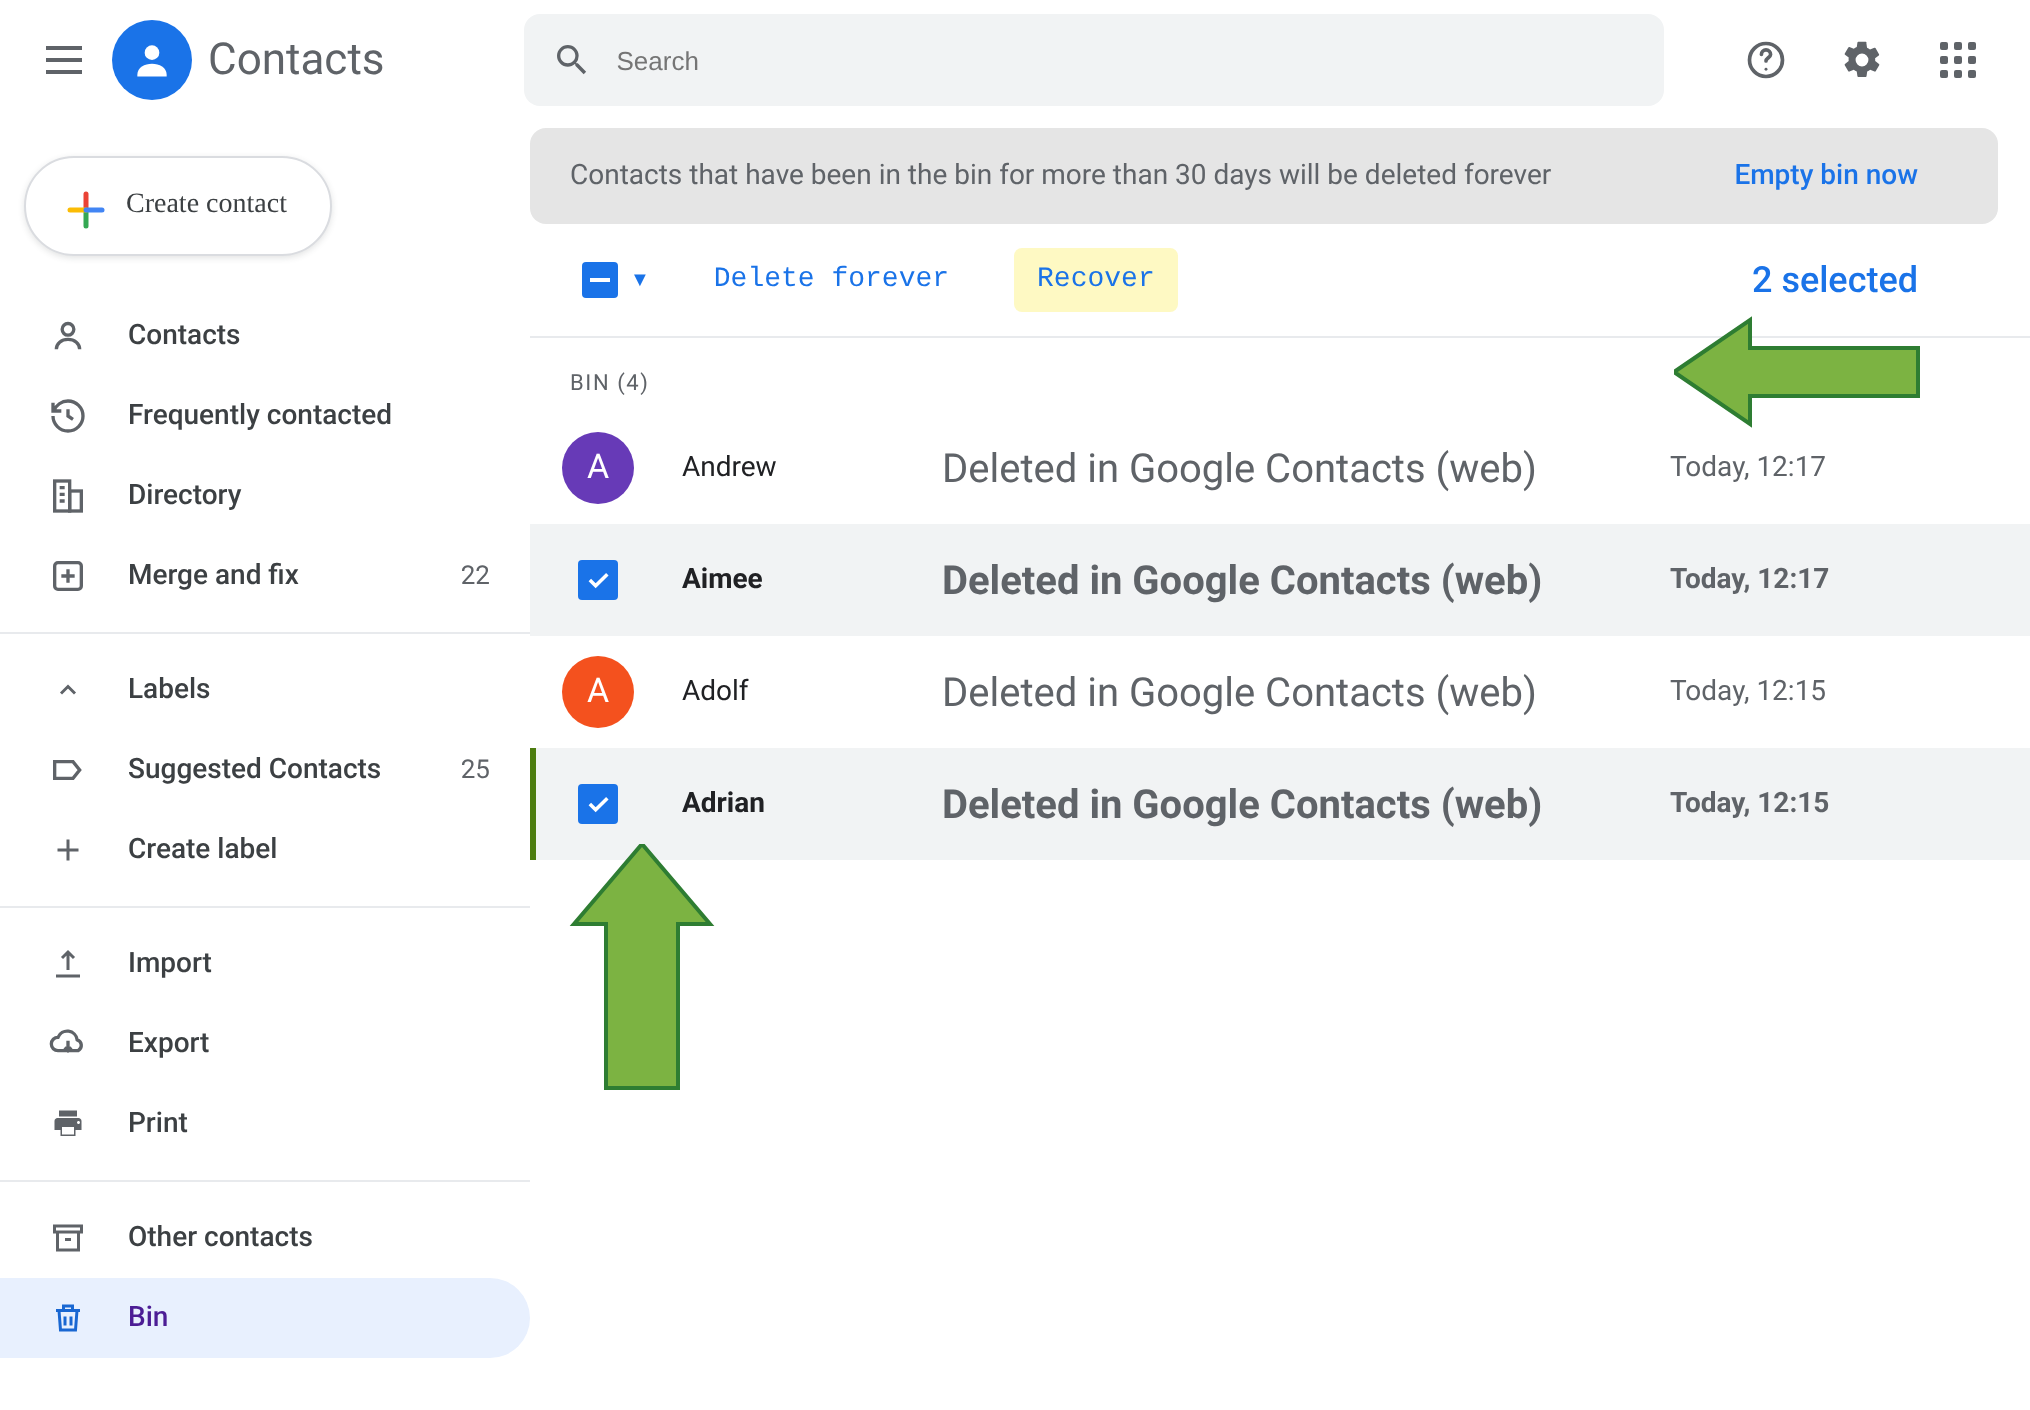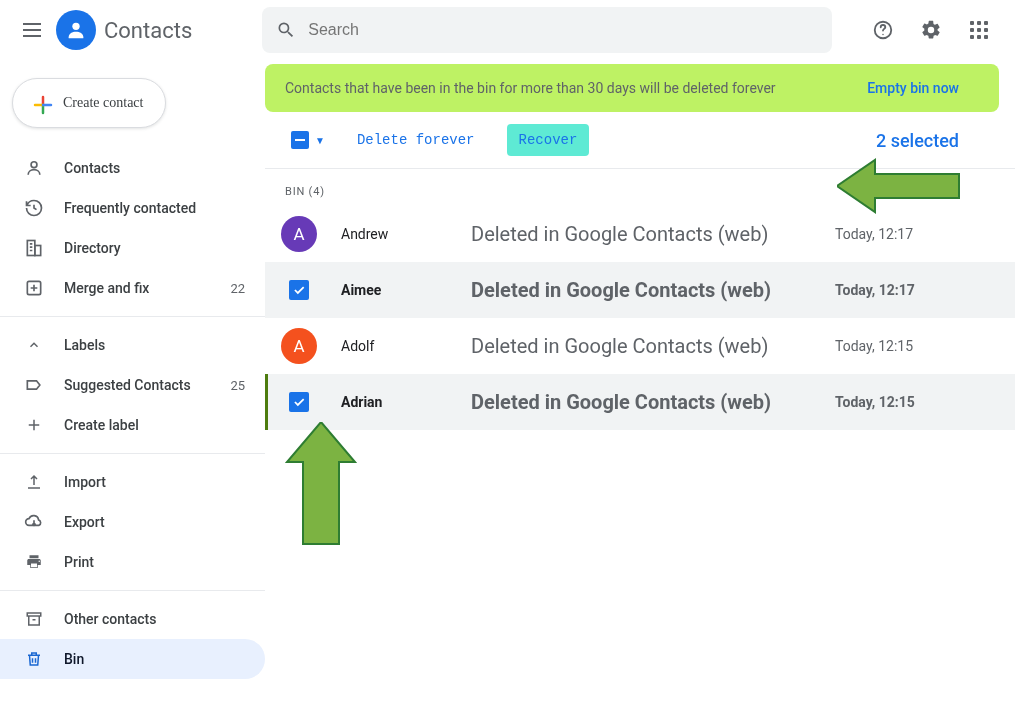--- a/index.html
+++ b/index.html
@@ -18,47 +18,47 @@
       padding: 8px 8px 8px 8px;
       height: 60px;
     }
     .menu-icon { width: 48px; height:48px; display:flex; align-items:center; justify-content:center; cursor:pointer; border-radius:50%; }
     .hamburger { width:18px; display:flex; flex-direction:column; gap:4px;}
     .hamburger span { height:2px; background:#5f6368; width:100%; }
     .logo-wrap { display:flex; align-items:center; gap:8px; margin-left:0px; }
     .logo-circle { width:40px; height:40px; border-radius:50%; background:#1a73e8; display:flex; align-items:center; justify-content:center; }
     .app-title { font-size:22px; color:#5f6368; font-weight:400; letter-spacing:0; }
     .search-bar { flex:1; max-width:570px; margin-left:70px; background:#f1f3f4; border-radius:8px; height:46px; display:flex; align-items:center; padding:0 14px; }
-    .search-bar input { border:none; background:transparent; outline:none; font-size:16px; flex:1; color:#5f6368; margin-left:12px;}
+    .search-bar input { border:none; background:transparent; outline:none; font-size:13px; flex:1; color:#5f6368; margin-left:12px;}
     .header-icons { display:flex; align-items:center; gap:8px; margin-left:auto; margin-right:8px;}
     .hicon { width:40px; height:40px; display:flex; align-items:center; justify-content:center; cursor:pointer; border-radius:50%; color:#5f6368;}
     .apps-grid { display:grid; grid-template-columns:repeat(3,4px); grid-template-rows:repeat(3,4px); gap:3px;}
     .apps-grid span { width:4px; height:4px; background:#5f6368; border-radius:1px;}
     .main { display:flex; }
     .sidebar { width:265px; padding-top:12px; flex-shrink:0;}
     .create-btn { margin:6px 0 20px 12px; display:inline-flex; align-items:center; gap:12px; border:1px solid #dadce0; border-radius:28px; padding:14px 22px 14px 18px; box-shadow:0 1px 3px rgba(60,64,67,0.15); cursor:pointer; background:#fff;font-family:Liberation Serif, serif;}
     .plus-icon { position:relative; width:20px; height:20px;}
     .create-label { font-size:14px; color:#3c4043; font-weight:500;}
     .nav-item { display:flex; align-items:center; height:40px; padding:0 16px 0 24px; border-radius:0 20px 20px 0; cursor:pointer; color:#3c4043; gap:20px;}
-    .nav-item.active { background:#e8f0fe; color:#0f172a;}
+    .nav-item.active { background:#e8f0fe; color:#4c1d95;}
     .nav-item .nicon { width:20px; display:flex; align-items:center; justify-content:center; color:#5f6368;}
     .nav-item.active .nicon { color:#1967d2;}
     .nav-item .nlabel { flex:1; font-size:14px; font-weight:500;}
     .nav-item .badge { font-size:13px; color:#5f6368; margin-right:4px;}
     .divider { height:1px; background:#e8eaed; margin:8px 0;}
     .content { flex:1; padding:0 0 0 0; position:relative;}
-    .banner { background:#bef264; margin:4px 16px 0 0; padding:16px 20px; display:flex; align-items:center; justify-content:space-between; border-radius:8px;text-align:right;}
+    .banner { background:#e5e5e5; margin:4px 16px 0 0; padding:16px 20px; display:flex; align-items:center; justify-content:space-between; border-radius:8px;text-align:right;}
     .banner-text { color:#5f6368; font-size:14px;}
     .banner-action { color:#1a73e8; font-weight:500; font-size:14px; cursor:pointer; margin-right:20px;}
     .toolbar { display:flex; align-items:center; padding:12px 20px 12px 20px; border-bottom:1px solid #e8eaed; margin-right:0; position:relative;}
     .select-chip { width:18px; height:18px; background:#1a73e8; border-radius:2px; display:flex; align-items:center; justify-content:center; cursor:pointer; margin-left:6px;}
     .select-chip .dash { width:10px; height:2px; background:#fff;}
     .dropdown-caret { margin-left:6px; color:#1a73e8; font-size:10px; cursor:pointer;}
     .tb-btn { color:#1a73e8; font-weight:500; font-size:14px; padding:8px 12px; border-radius:4px; cursor:pointer; margin-left:20px;font-family:Liberation Mono, monospace;}
-    .tb-btn.highlight { background:#5eead4;margin-left:20px;}
+    .tb-btn.highlight { background:#fef9c3;margin-left:20px;}
     .selected-count { margin-left:auto; color:#1a73e8; font-size:18px; font-weight:500; margin-right:36px;}
     .section-label { font-size:11px; letter-spacing:0.8px; color:#5f6368; padding:16px 0 8px 20px;}
     .row { display:flex; align-items:center; height:56px; padding:0 20px 0 16px; cursor:pointer;}
     .row.selected { background:#f1f3f4;font-weight:bold;}
     .row.selected.strong { border-left:3px solid #4d7c0f; padding-left:13px;}
     .avatar { width:36px; height:36px; border-radius:50%; display:flex; align-items:center; justify-content:center; color:#fff; font-size:17px; font-weight:400; flex-shrink:0;}
     .checkbox { width:20px; height:20px; background:#1a73e8; border-radius:2px; display:flex; align-items:center; justify-content:center; flex-shrink:0; margin:0 8px;}
     .row .name { margin-left:24px; width:130px; font-size:14px; color:#202124;}
     .row .reason { flex:1; font-size:20px; color:#5f6368;}
     .row .time { width:160px; font-size:14px; color:#5f6368;}

